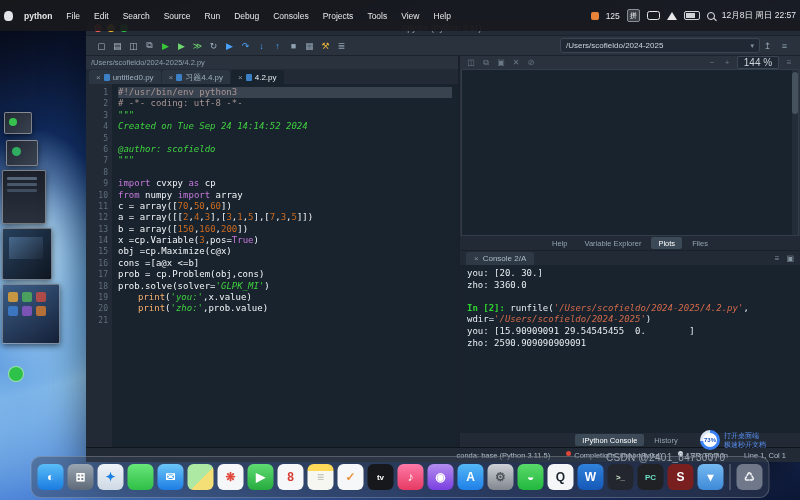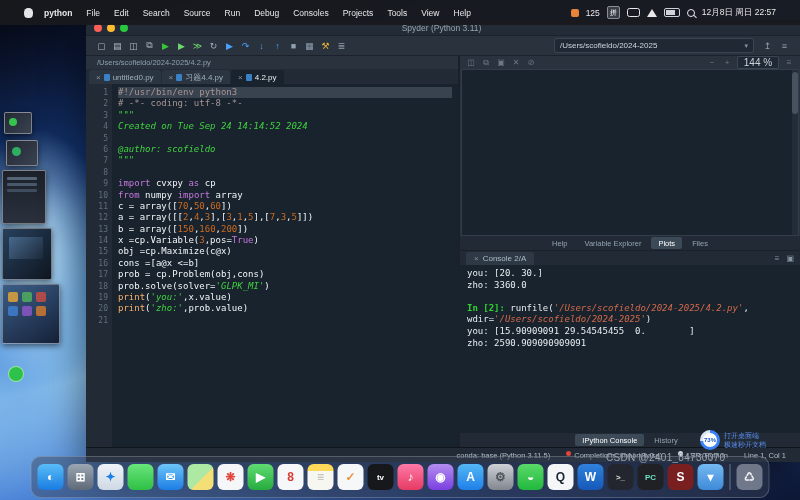--- a/index.html
+++ b/index.html
@@ -4,22 +4,22 @@
 <style>
   html,body{margin:0;padding:0;}
   body{width:800px;height:500px;overflow:hidden;font-family:"Liberation Sans",sans-serif;}
   .desktop{position:relative;width:800px;height:500px;overflow:hidden;
     background:
       radial-gradient(110px 180px at 35px 255px, rgba(200,235,252,0.95), rgba(120,180,235,0) 70%),
       radial-gradient(160px 240px at 8px 340px, rgba(95,155,225,0.85), rgba(60,100,180,0) 72%),
       linear-gradient(165deg,#04060c 0%,#0a142e 10%,#143a7c 28%,#3f8ad0 44%,#9fd3f2 56%,#4f86d8 70%,#24407e 86%,#0d1838 100%);
   }
   
-  .menubar{position:absolute;top:0;left:0;right:0;height:25px;background:rgba(24,25,30,0.94);
-    display:flex;align-items:center;padding:0 24px;color:#e8e8ea;font-size:8.5px;z-index:40;}
+  .menubar{position:absolute;top:0;left:0;right:0;height:31px;background:rgba(24,25,30,0.94);
+    display:flex;align-items:center;padding:0 4px;color:#e8e8ea;font-size:8.5px;z-index:40;}
   .apple{width:9px;height:10px;background:#e4e4e8;border-radius:45% 45% 42% 42%;margin-right:4px;flex:0 0 auto;}
   .menu-items{display:flex;align-items:center;}
   .menu-item{padding:0 7px;white-space:nowrap;}
   .menu-item.app{font-weight:bold;}
   .mright{margin-left:auto;display:flex;align-items:center;gap:7px;}
   .mi-orange{width:8px;height:8px;border-radius:2px;background:#e8833a;}
   .ime{width:11px;height:11px;background:#3a3f46;border:1px solid #8a8f96;border-radius:2px;font-size:7px;
     display:flex;align-items:center;justify-content:center;color:#fff;}
   .batt{width:14px;height:7px;border:1px solid #cfd3d8;border-radius:2px;position:relative;}
   .batt::after{content:"";position:absolute;left:1px;top:1px;bottom:1px;width:9px;background:#cfd3d8;}
@@ -50,45 +50,45 @@
     border-radius:9px 0 0 0;box-shadow:0 18px 40px rgba(0,0,0,0.55);display:flex;flex-direction:column;z-index:10;}
   .titlebar{height:15px;flex:0 0 auto;display:flex;align-items:center;padding:0 8px;background:#232c36;
     border-radius:9px 0 0 0;position:relative;border-bottom:1px solid #1b222b;}
   .tl{width:8px;height:8px;border-radius:50%;margin-right:5px;flex:0 0 auto;}
   .tl.red{background:#ff5f57;}.tl.yellow{background:#febc2e;}.tl.green{background:#28c840;}
   .wtitle{position:absolute;left:0;right:3px;text-align:center;font-size:8.5px;color:#96a3b0;pointer-events:none;}
   .toolbar{height:19px;flex:0 0 auto;display:flex;align-items:center;gap:1px;padding:0 8px;background:#29323d;
     border-bottom:1px solid #1b222b;}
   .tbtn{min-width:15px;height:15px;display:flex;align-items:center;justify-content:center;font-size:9px;
     border-radius:3px;color:#aeb9c4;}
-  .toolbar-right{margin-left:auto;display:flex;align-items:center;gap:6px;justify-content:space-between;}
+  .toolbar-right{margin-left:auto;display:flex;align-items:center;justify-content:space-between;}
   .pathbox{width:188px;height:13px;background:#1f2833;border:1px solid #3a4654;border-radius:3px;color:#cdd6de;
     font-size:8px;display:flex;align-items:center;padding:0 5px;white-space:nowrap;overflow:hidden;}
   .pathbox .caret{margin-left:auto;color:#8494a3;font-size:7px;}
   
   .main{flex:1;display:flex;min-height:0;}
   .left-pane{width:372px;flex:0 0 auto;display:flex;flex-direction:column;border-right:2px solid #1a212a;min-height:0;}
-  .breadcrumb-row{height:13px;flex:0 0 auto;display:flex;align-items:center;padding:0 11px;font-size:7.5px;color:#8fa0af;background:#29323d;}
+  .breadcrumb-row{height:13px;flex:0 0 auto;display:flex;align-items:center;padding:0 5px;font-size:7.5px;color:#8fa0af;background:#29323d;}
   .tabbar{height:15px;flex:0 0 auto;display:flex;align-items:flex-end;background:#222b35;padding-left:3px;gap:1px;}
   .etab{display:flex;align-items:center;gap:3px;height:14px;padding:0 7px;font-size:8px;color:#9fb0bf;
     background:#2a3541;border-radius:3px 3px 0 0;white-space:nowrap;}
   .etab.active{background:#19232d;color:#e9eff4;}
   .tabx{color:#8494a3;font-size:8px;}
   .fico{width:6px;height:7px;background:#3b7fc4;border-radius:1px;flex:0 0 auto;}
   .editor{flex:1;display:flex;background:#19232d;overflow:hidden;min-height:0;}
   .gutter{width:22px;flex:0 0 auto;background:#222b35;text-align:right;padding:3px 4px 0 0;color:#5f6f7d;
     font-family:"DejaVu Sans Mono",monospace;font-size:8px;line-height:11.4px;}
   .lnum{height:11.4px;}
   .code{flex:1;padding:3px 0 0 6px;font-family:"DejaVu Sans Mono",monospace;font-size:9px;line-height:11.4px;min-width:0;}
   .cline{height:11.4px;white-space:pre;}
   .cline.hl{background:#39434f;margin-right:6px;}
   .tk-c{color:#a89494;}
   .tk-s{color:#3fd23f;font-style:italic;}
   .tk-k{color:#c678dd;}
-  .tk-b{color:#fab16c;}
+  .tk-b{color:#fab16c;margin-left:20px;}
   .tk-num{color:#cc6a1f;}
   .tk-n{color:#f2f6f9;}
   
   .right-pane{flex:1;display:flex;flex-direction:column;min-width:0;min-height:0;}
   .plots-topbar{height:13px;flex:0 0 auto;display:flex;align-items:center;gap:5px;padding:0 6px;background:#29323d;
     color:#6c7a88;font-size:8px;}
   .pbtn{min-width:10px;text-align:center;}
   .zoombox{width:40px;height:11px;background:#1f2833;border:1px solid #3a4654;border-radius:2px;color:#cdd6de;
     font-size:10px;display:flex;align-items:center;justify-content:center;}
   .plots-canvas{flex:1;background:#19232d;border:1px solid #323d49;margin:0 1px;position:relative;min-height:0;}

